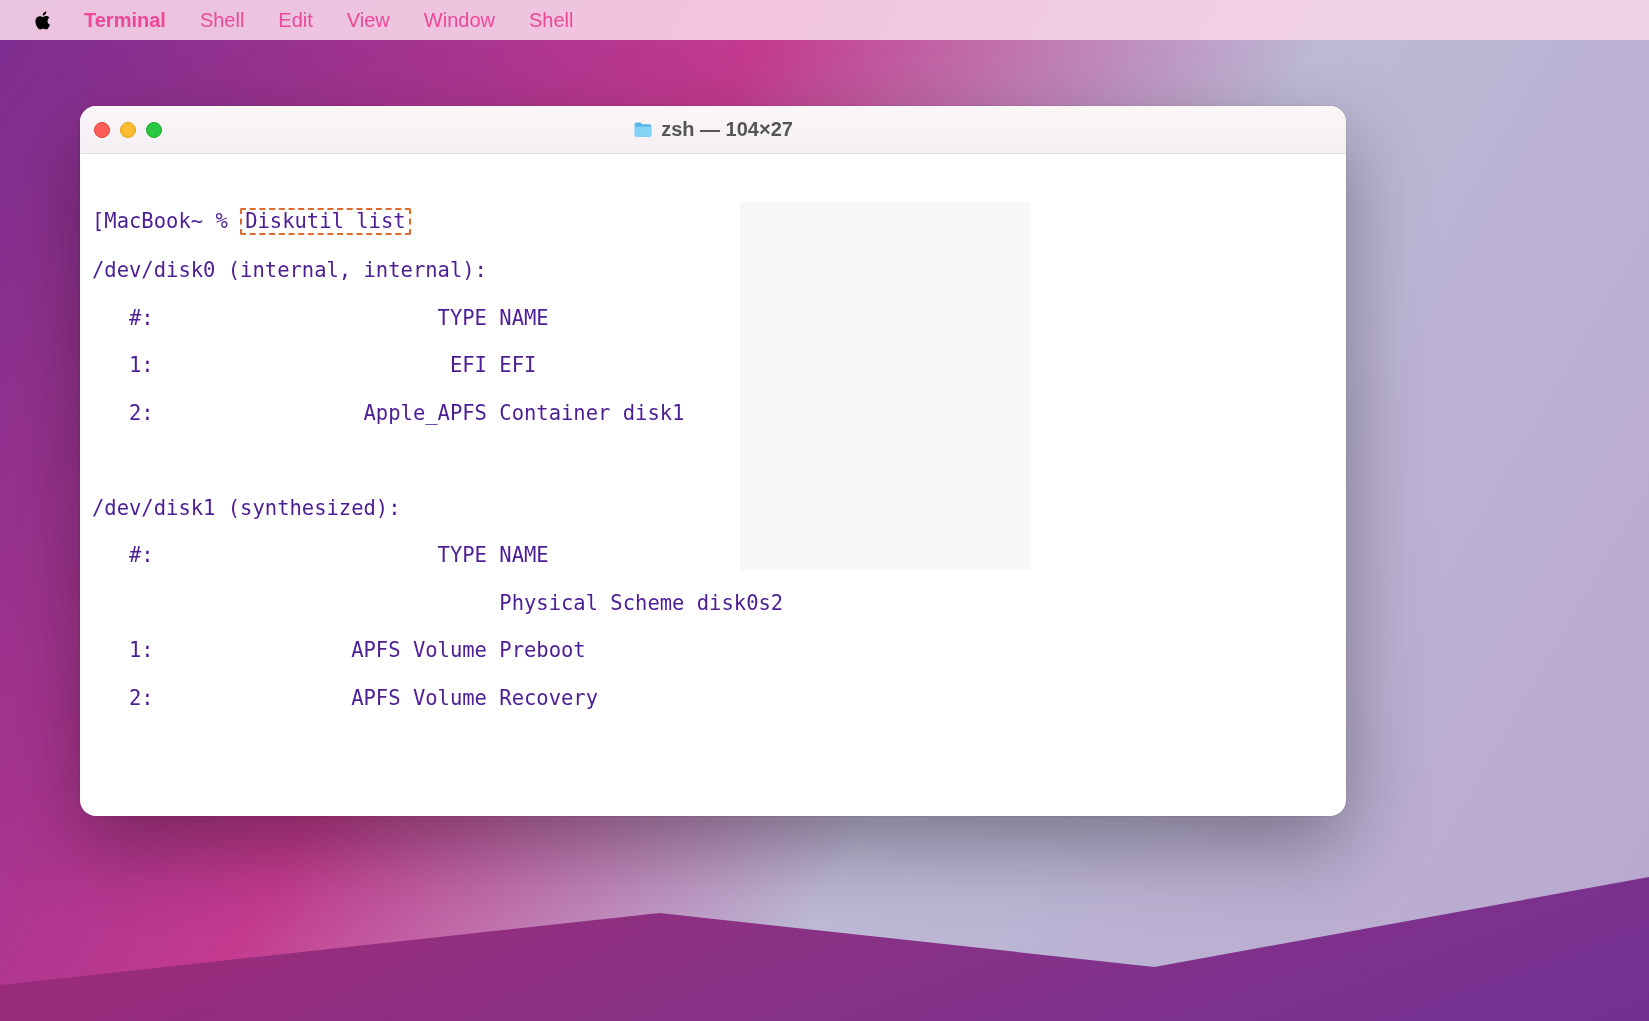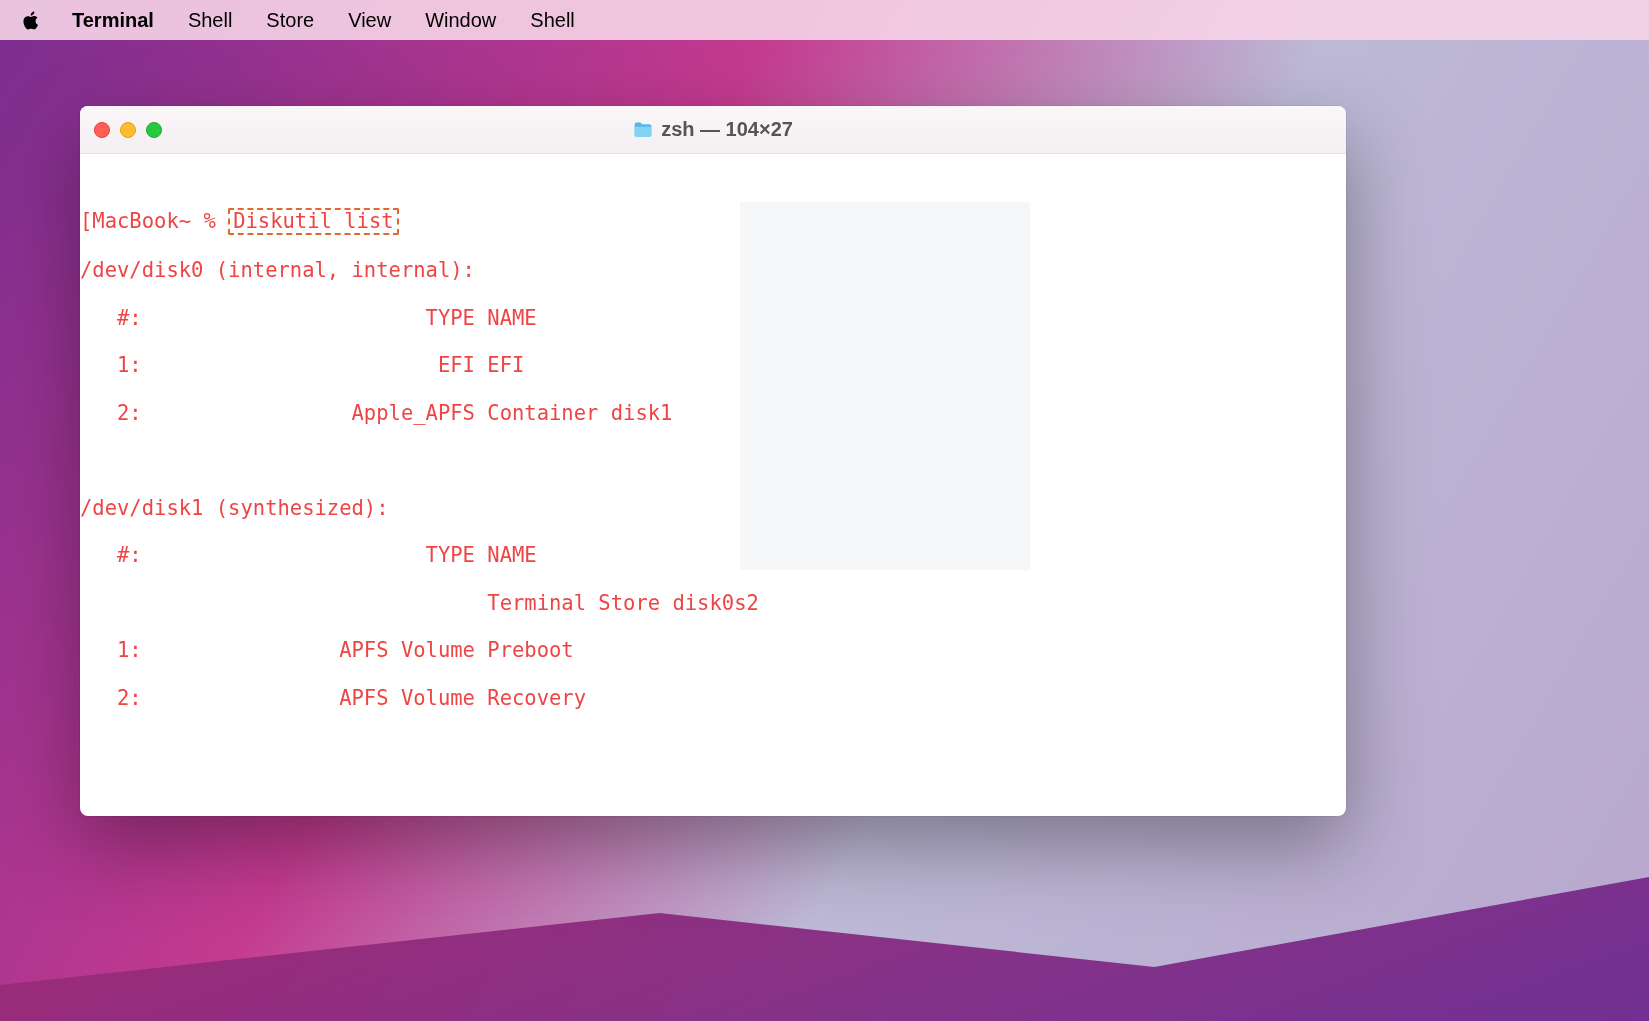--- a/index.html
+++ b/index.html
@@ -13,33 +13,33 @@
     .wallpaper-curve {
       position: absolute; left:0; right:0; bottom:0; height: 180px;
       background: linear-gradient(160deg, #a22c74 0%, #6d2a8f 100%);
       clip-path: polygon(0 80%, 40% 40%, 70% 70%, 100% 20%, 100% 100%, 0 100%);
       opacity: .95;
     }
     .menubar {
       position: absolute; top:0; left:0; right:0; height:40px;
       background: rgba(246,212,232,.9);
       display: flex; align-items: center;
-      padding: 0 20px;
+      padding: 0 32px;
       font-size: 20px;
-      color: #000000;
+      color: #ec4899;
     }
     .apple-logo { width:22px; height:22px; margin-right: 30px; }
     .menubar .menu-item { margin-right: 34px; cursor: default; }
     .menubar .menu-item.bold { font-weight: 700; }
     .window {
       position: absolute;
       left: 80px; top: 106px;
       width: 1266px; height: 710px;
       background: #fff;
-      border-radius: 8px;
+      border-radius: 16px;
       box-shadow: 0 30px 80px rgba(0,0,0,.35), 0 0 0 1px rgba(0,0,0,.05);
       overflow: hidden;
       display: flex; flex-direction: column;
     }
     .titlebar {
       height: 48px;
       display: flex; align-items: center;
       padding: 0 14px;
       background: linear-gradient(#fbf7f9,#f3eff2);
       border-bottom: 1px solid #e3dfe2;
@@ -53,25 +53,25 @@
     .title-wrap {
       position:absolute; left:0; right:0;
       display:flex; align-items:center; justify-content:center;
       pointer-events:none;
       gap:8px;
       color:#555; font-size:20px; font-weight:600;
     }
     .folder-icon { width:20px; height:18px; }
     .terminal-body {
       flex:1;
-      padding: 6px 0;
+      padding: 6px 12px;
       font-family: "SF Mono", Menlo, Consolas, monospace;
       font-size: 20.5px;
       line-height: 1.16;
-      color: #ef4444;
+      color: #4c1d95;
       white-space: pre;
       overflow: hidden;
       position: relative;
     }
     .line { white-space: pre; }
     .hl {
       border: 2px dashed #e06a2b;
       border-radius: 2px;
       padding: 0 3px;
       display: inline-block;
@@ -89,21 +89,21 @@
 <body>
 
 <div class="wallpaper-curve"></div>
 
 <div class="menubar">
   <svg class="apple-logo" viewBox="0 0 24 24" fill="#000">
     <path d="M16.9 13.3c0-2.5 2-3.7 2.1-3.7-1.1-1.7-2.9-1.9-3.5-1.9-1.5-.2-2.9.9-3.7.9-.8 0-1.9-.9-3.2-.8-1.6 0-3.1.9-4 2.4-1.7 3-.4 7.4 1.2 9.8.8 1.2 1.8 2.5 3.1 2.4 1.2-.1 1.7-.8 3.2-.8s1.9.8 3.2.8c1.3 0 2.2-1.2 3-2.4.9-1.4 1.3-2.7 1.3-2.8-.1-.1-2.6-1-2.7-3.9zM14.6 5.8c.7-.8 1.1-2 1-3.1-1 0-2.2.7-2.9 1.5-.6.7-1.2 1.9-1 3 1.1.1 2.2-.6 2.9-1.4z"></path>
   </svg>
   <span class="menu-item bold">Terminal</span>
   <span class="menu-item">Shell</span>
-  <span class="menu-item">Store</span>
+  <span class="menu-item">Edit</span>
   <span class="menu-item">View</span>
   <span class="menu-item">Window</span>
   <span class="menu-item">Shell</span>
 </div>
 
 <div class="window">
   <div class="titlebar">
     <div class="traffic-lights">
       <div class="tl red"></div>
       <div class="tl yellow"></div>
@@ -121,21 +121,21 @@
   <div class="terminal-body">
     <div class="grey-block"></div>
 <div class="line">[<span>MacBook</span>~ <span>%</span> <span class="hl">Diskutil list</span></div>
 <div class="line">/dev/disk0 (internal, internal):</div>
 <div class="line">   #:                       TYPE NAME</div>
 <div class="line">   1:                        EFI EFI</div>
 <div class="line">   2:                 Apple_APFS Container disk1</div>
 <div class="line"> </div>
 <div class="line">/dev/disk1 (synthesized):</div>
 <div class="line">   #:                       TYPE NAME</div>
-<div class="line">                                 Terminal Store disk0s2</div>
+<div class="line">                                 Physical Scheme disk0s2</div>
 <div class="line">   1:                APFS Volume Preboot</div>
 <div class="line">   2:                APFS Volume Recovery</div>
 
 
 
 
 
 
 
 

